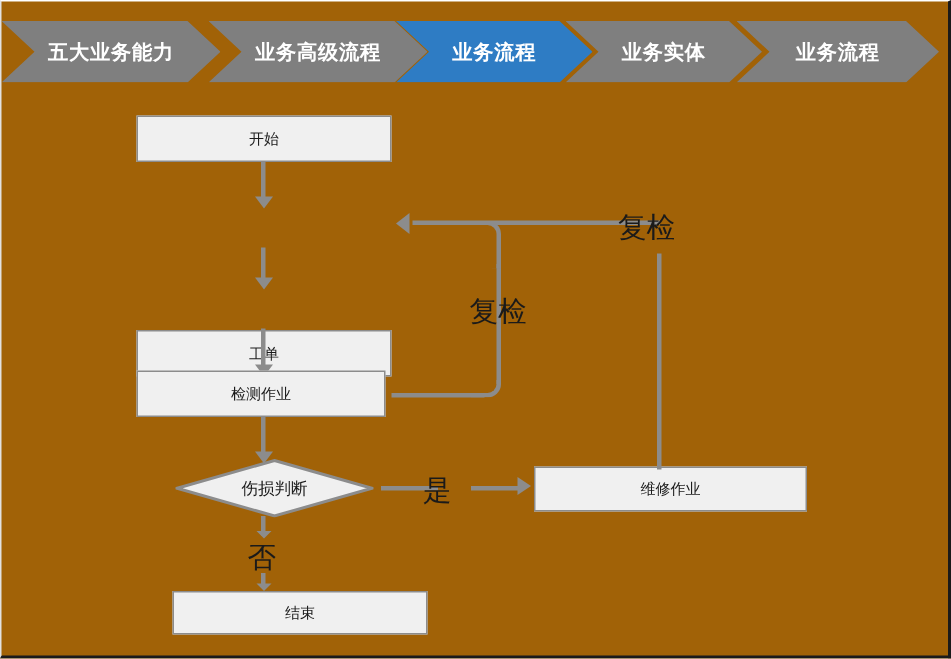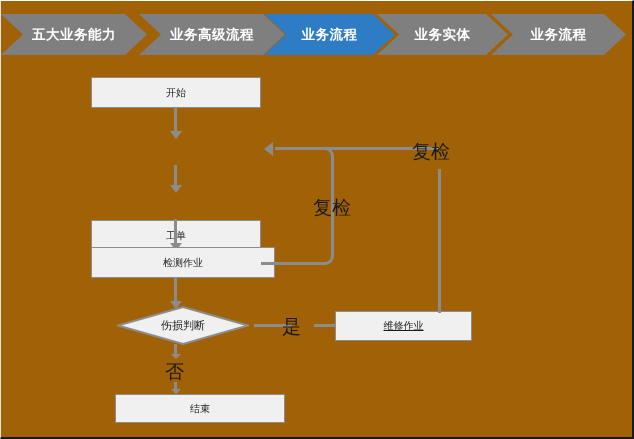--- a/index.html
+++ b/index.html
@@ -175,42 +175,42 @@
   <div class="vline" style="left:173px; top:164px; height:23px;"></div>
   <div class="arrow-down" style="left:169px; top:184px;"></div>
 
   <div class="node" style="left:90px; top:187px; width:170px; height:31px;margin-top:32px;">
     <span>工单</span>
   </div>
 
   <div class="vline" style="left:173px; top:218px; height:27px;"></div>
   <div class="arrow-down" style="left:169px; top:242px;"></div>
 
-  <div class="node" style="left:90px; top:246px; width:184px; height:31px;">
+  <div class="node" style="left:90px; top:246px; width:166px; height:31px;">
     <span>检测作业</span>
   </div>
 
   <div class="vline" style="left:173px; top:277px; height:26px;"></div>
   <div class="arrow-down" style="left:169px; top:300px;"></div>
 
   <div class="diamond-wrap" style="left:116px; top:305px; width:132px; height:39px;">
     <svg class="diamond-shape" viewBox="0 0 132 39" preserveAspectRatio="none">
       <polygon points="66,1 131,19.5 66,38 1,19.5" fill="#f0f0f0" stroke="#8c8c8c" stroke-width="2"></polygon>
     </svg>
     <div class="diamond-label">伤损判断</div>
   </div>
 
   <div class="hline" style="left:253px; top:323px; width:38px;"></div>
   <span class="edge-label" style="left:281px; top:313px;">是</span>
   <div class="hline" style="left:313px; top:323px; width:34px;"></div>
   <div style="position:absolute; left:344px; top:317px; width:0; height:0;
               border-top:6px solid transparent; border-bottom:6px solid transparent;
               border-left:9px solid #8c8c8c;"></div>
 
-  <div class="node" style="left:334px; top:310px; width:137px; height:30px;text-decoration:underline;">
+  <div class="node" style="left:355px; top:310px; width:182px; height:30px;">
     <span>维修作业</span>
   </div>
 
   <div class="vline" style="left:173px; top:343px; height:13px;"></div>
   <div class="arrow-down small" style="left:170px; top:353px;"></div>
   <span class="edge-label" style="left:164px; top:358px;">否</span>
   <div class="vline" style="left:173px; top:381px; height:10px;"></div>
   <div class="arrow-down small" style="left:170px; top:388px;"></div>
 
   <div class="node" style="left:90px; top:393px; width:170px; height:29px;margin-left:24px;">

